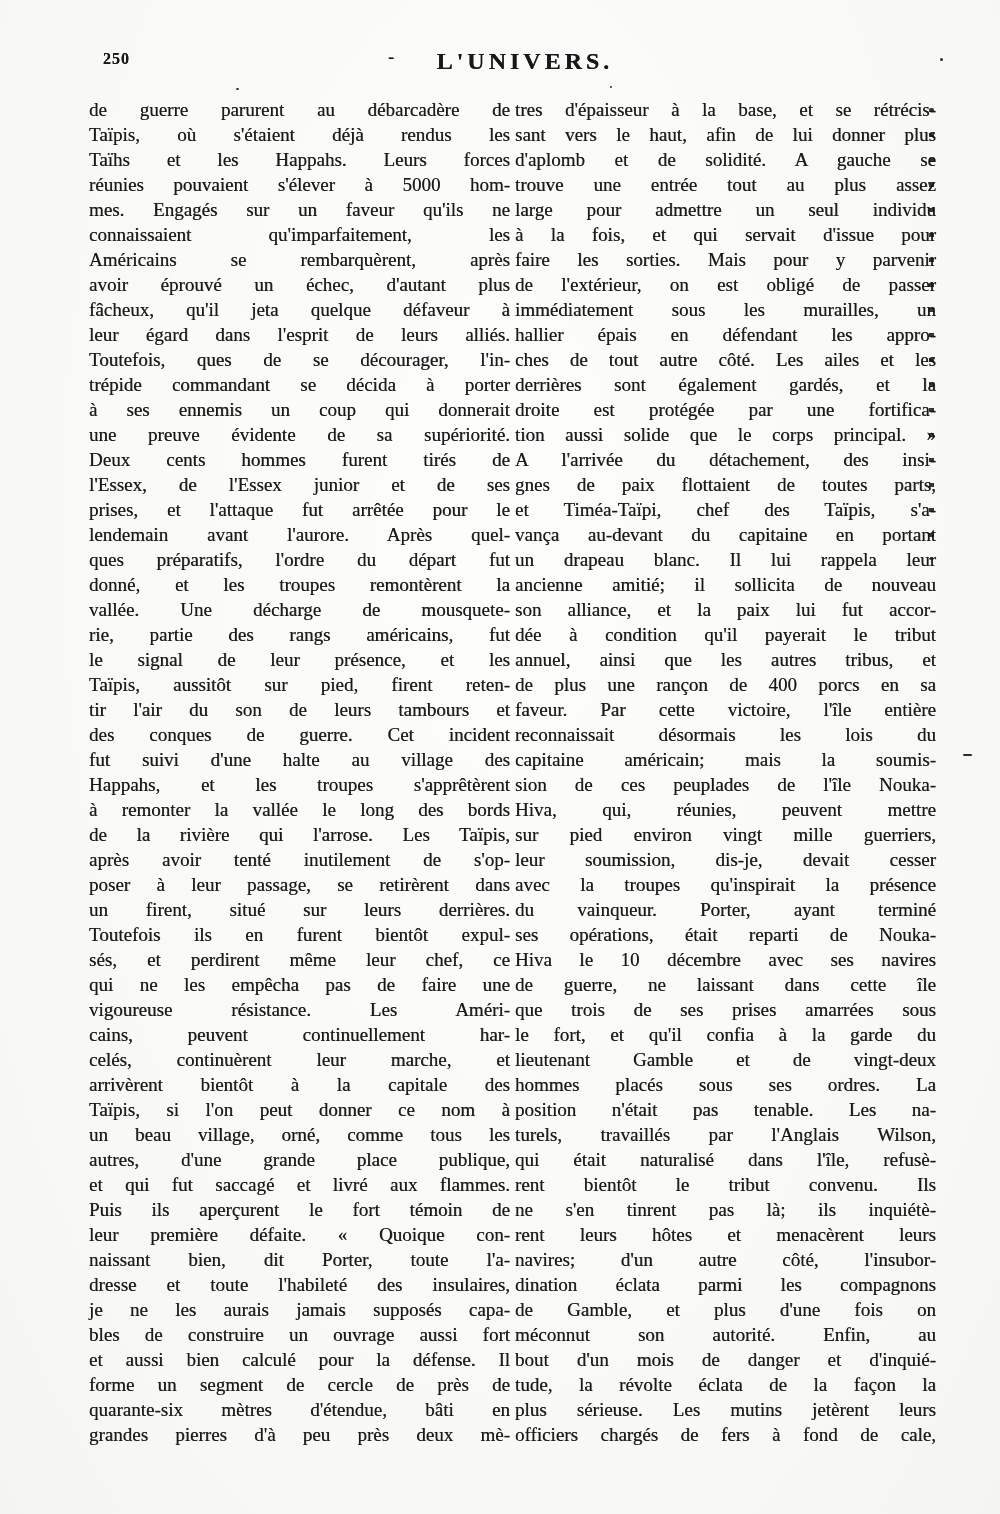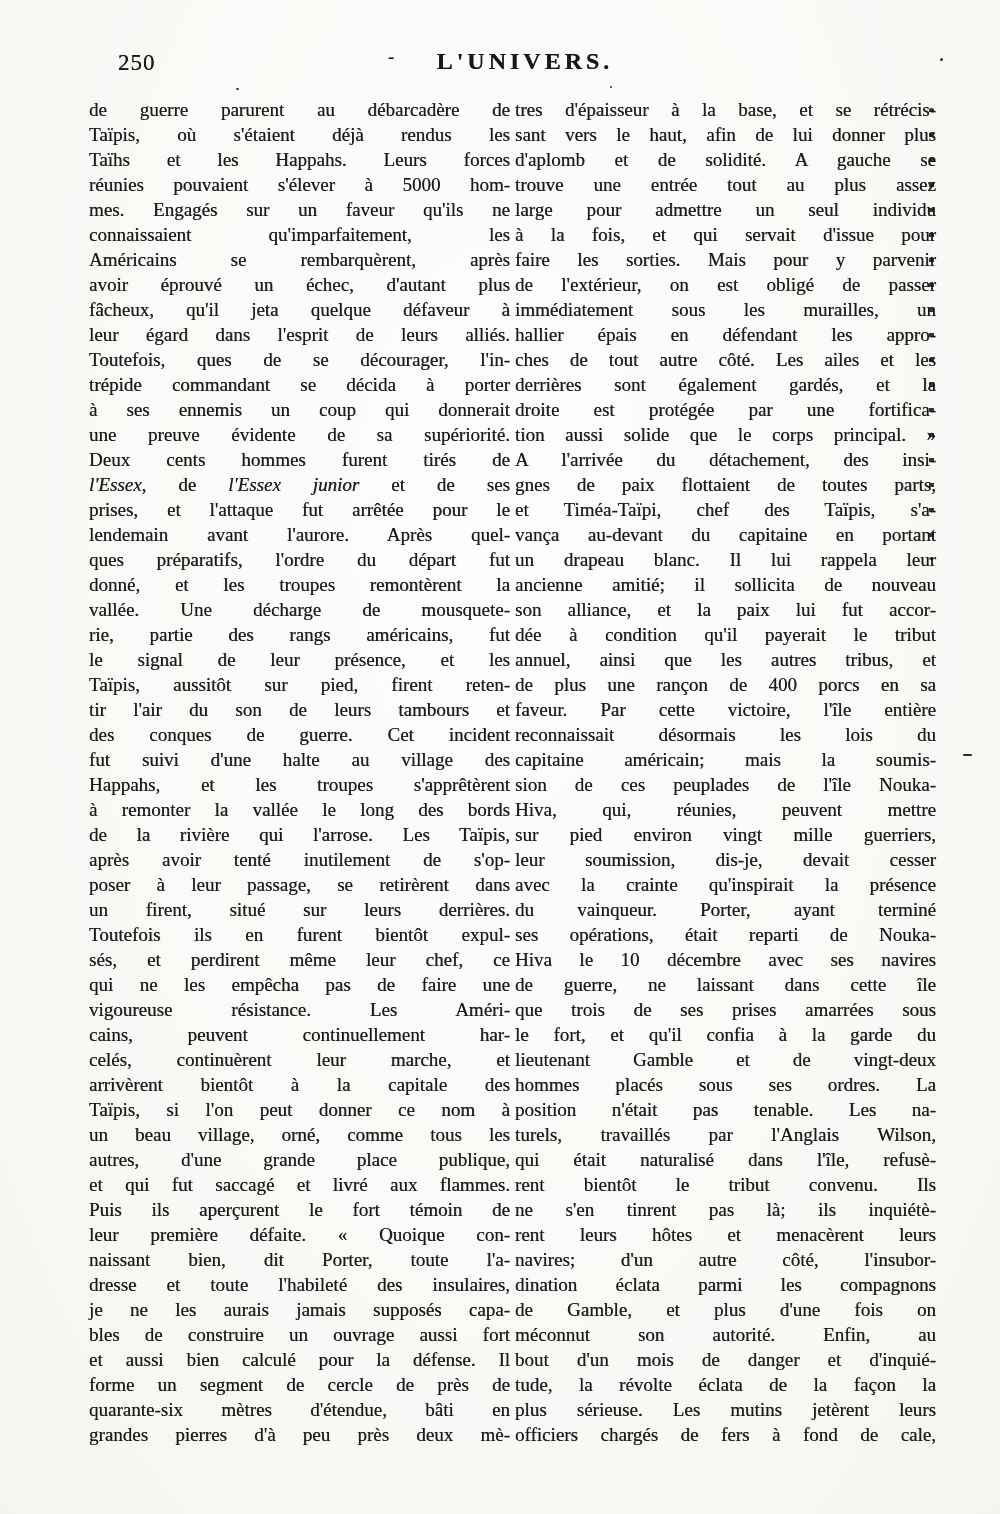--- a/index.html
+++ b/index.html
@@ -12,24 +12,24 @@
     width: 1000px;
     height: 1514px;
     margin: 0 auto;
     background: radial-gradient(ellipse at 50% 35%, #fdfdfc 0%, #f8f8f5 75%, #f4f4f0 100%);
     overflow: hidden;
     font-family: "Liberation Serif", "DejaVu Serif", serif;
     color: #181818;
   }
   .page-number {
     position: absolute;
-    left: 118px;
+    left: 103px;
     top: 50px;
-    font-size: 23px;
-    font-weight: 400;
+    font-size: 16px;
+    font-weight: 700;
     letter-spacing: 1px;
     text-shadow: 0 0 0.6px rgba(10,10,10,0.8);
   }
   .header-dash {
     position: absolute;
     left: 388px;
     top: 46px;
     font-size: 19px;
     font-weight: 700;
   }
@@ -57,21 +57,20 @@
   .line {
     font-size: 19px;
     line-height: 25px;
     height: 25px;
     text-align: justify;
     text-align-last: justify;
     color: #1a1a1a;
     text-shadow: 0.35px 0 0.35px rgba(15,15,15,0.65);
   }
   .line .italic {
-    font-style: italic;
   }
   .edge-marks {
     position: absolute;
     left: 929px;
     top: 108px;
     width: 5px;
     height: 452px;
     background: repeating-linear-gradient(
       to bottom,
       rgba(20,20,20,0.85) 0px, rgba(20,20,20,0.85) 4px,
@@ -182,21 +181,21 @@
         <div class="line">dée à condition qu'il payerait le tribut</div>
         <div class="line">annuel, ainsi que les autres tribus, et</div>
         <div class="line">de plus une rançon de 400 porcs en sa</div>
         <div class="line">faveur. Par cette victoire, l'île entière</div>
         <div class="line">reconnaissait désormais les lois du</div>
         <div class="line">capitaine américain; mais la soumis-</div>
         <div class="line">sion de ces peuplades de l'île Nouka-</div>
         <div class="line">Hiva, qui, réunies, peuvent mettre</div>
         <div class="line">sur pied environ vingt mille guerriers,</div>
         <div class="line">leur soumission, dis-je, devait cesser</div>
-        <div class="line">avec la crainte qu'inspirait la présence</div>
+        <div class="line">avec la troupes qu'inspirait la présence</div>
         <div class="line">du vainqueur. Porter, ayant terminé</div>
         <div class="line">ses opérations, était reparti de Nouka-</div>
         <div class="line">Hiva le 10 décembre avec ses navires</div>
         <div class="line">de guerre, ne laissant dans cette île</div>
         <div class="line">que trois de ses prises amarrées sous</div>
         <div class="line">le fort, et qu'il confia à la garde du</div>
         <div class="line">lieutenant Gamble et de vingt-deux</div>
         <div class="line">hommes placés sous ses ordres. La</div>
         <div class="line">position n'était pas tenable. Les na-</div>
         <div class="line">turels, travaillés par l'Anglais Wilson,</div>

